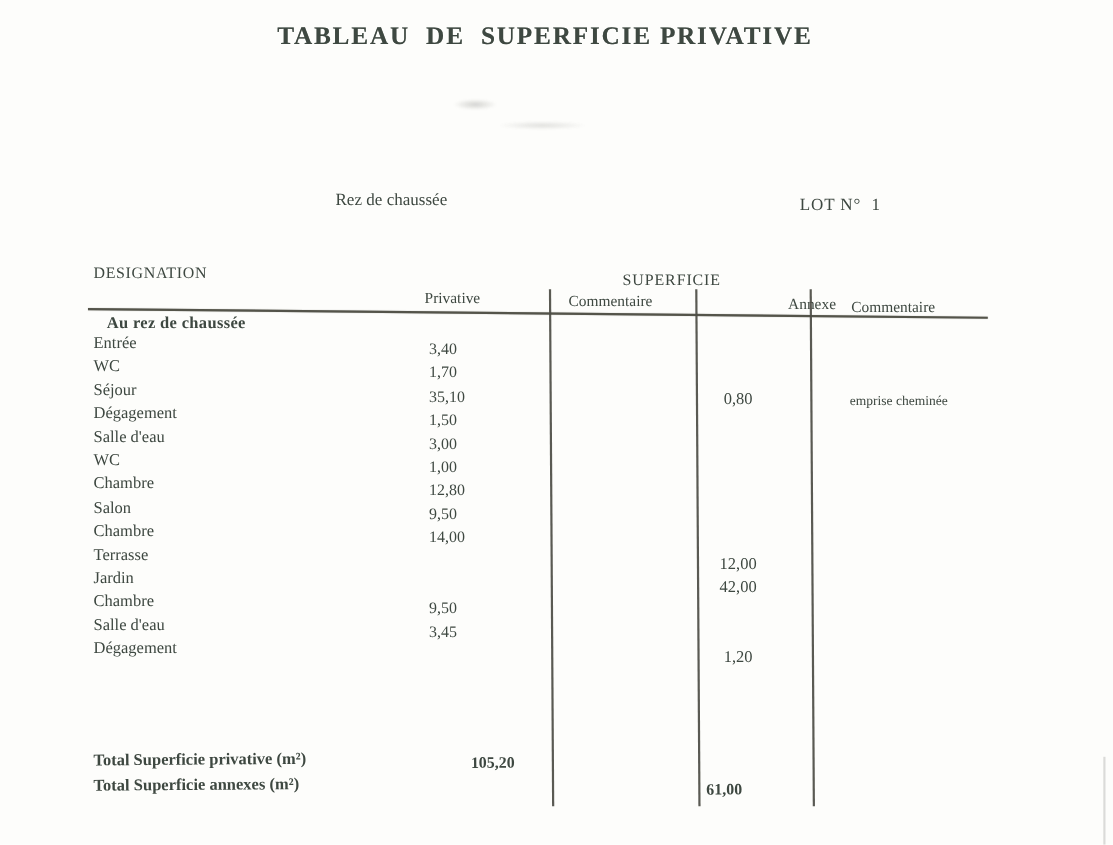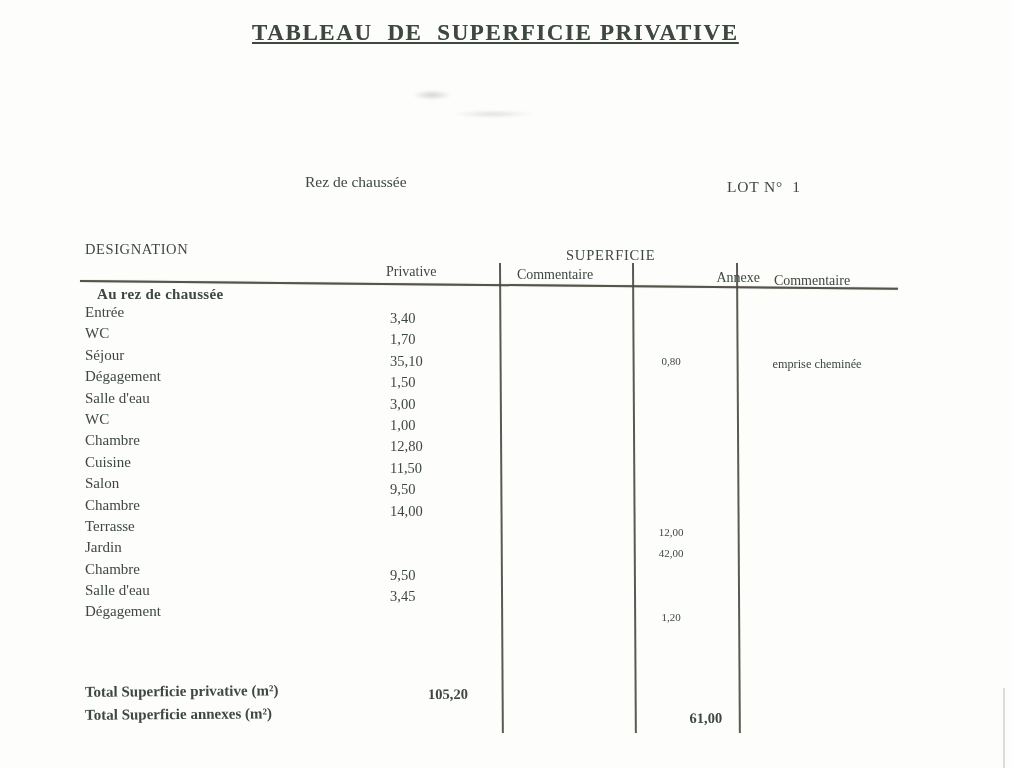--- a/index.html
+++ b/index.html
@@ -7,21 +7,21 @@
   .page{
     position:relative;width:1012px;height:768px;
     background:#fdfdfb;
     font-family:"Liberation Serif","DejaVu Serif",serif;
     color:var(--ink,#3e4841);
   }
   .abs{position:absolute;}
   .doc-title{
     left:252px;top:20px;width:482px;text-align:center;
     font-size:23px;font-weight:700;letter-spacing:1.6px;white-space:pre;
-    color:var(--ink,#3e4841);text-shadow:0 0 .6px rgba(62,72,65,.55);text-decoration:underline;
+    color:var(--ink,#3e4841);text-shadow:0 0 .6px rgba(62,72,65,.55);
   }
   .floor-label{left:305px;top:173px;font-size:15.5px;}
   .lot-label{left:727px;top:178px;font-size:15.5px;letter-spacing:.8px;white-space:pre;}
   .designation-h{left:85px;top:241px;font-size:14.5px;letter-spacing:.6px;}
   .superficie-h{left:566px;top:247px;width:100px;text-align:left;font-size:14.5px;letter-spacing:.8px;}
   .colhead{font-size:14px;}
   .h-priv{left:386px;top:264px;width:96px;text-align:left;}
   .h-com1{left:505px;top:267px;width:100px;text-align:center;}
   .h-ann{left:632px;top:270px;width:128px;text-align:right;}
   .h-com2{left:762px;top:273px;width:100px;text-align:center;}
@@ -34,27 +34,27 @@
     top:263px;height:470px;width:2px;background:#4c4c44;
     transform:rotate(-.35deg);transform-origin:top center;opacity:.92;
   }
   .v1{left:499px;} .v2{left:632px;} .v3{left:736px;}
   .rows-wrap{left:0;top:286px;width:1012px;}
   .srow{position:relative;height:21.4px;}
   .srow.type-section{height:18px;}
   .c-label{position:absolute;left:85px;top:0;font-size:15px;white-space:pre;}
   .type-section .c-label{left:97px;font-weight:700;letter-spacing:.3px;}
   .c-priv{position:absolute;left:390px;top:6px;width:92px;text-align:left;font-size:14.5px;}
-  .c-ann{position:absolute;left:630px;top:8px;width:82px;text-align:center;font-size:11px;}
+  .c-ann{position:absolute;left:630px;top:8px;width:82px;text-align:center;font-size:15px;}
   .c-com{position:absolute;left:739px;top:10px;width:156px;text-align:center;font-size:12.3px;}
   .totals-wrap{left:0;top:684px;width:1012px;transform:rotate(-.45deg);transform-origin:60px 50%;}
   .trow{position:relative;height:22.5px;}
   .t-label{position:absolute;left:85px;top:0;font-weight:700;font-size:15px;}
   .t-priv{position:absolute;left:380px;top:5px;width:88px;text-align:right;font-weight:700;font-size:14.5px;}
-  .t-ann{position:absolute;left:642px;top:8px;width:80px;text-align:right;font-weight:700;font-size:14.5px;}
+  .t-ann{position:absolute;left:642px;top:8px;width:80px;text-align:left;font-weight:700;font-size:14.5px;}
   .smudge{background:radial-gradient(ellipse at center,rgba(118,118,112,.30),rgba(118,118,112,0) 70%);filter:blur(1px);}
   .sm1{left:412px;top:90px;width:40px;height:10px;}
   .sm2{left:452px;top:110px;width:82px;height:8px;opacity:.7;}
   .edge-line{left:1003px;top:688px;width:2px;height:80px;background:#c9c9c6;opacity:.65;}
 </style>
 </head>
 <body>
 
 <div class="page">
 
@@ -123,26 +123,20 @@
         <span class="c-ann"></span>
         <span class="c-com"></span>
       </div>
       <div class="srow">
         <span class="c-label">Chambre</span>
         <span class="c-priv">12,80</span>
         <span class="c-ann"></span>
         <span class="c-com"></span>
       </div>
       <div class="srow">
-        <span class="c-label">Cuisine</span>
-        <span class="c-priv">11,50</span>
-        <span class="c-ann"></span>
-        <span class="c-com"></span>
-      </div>
-      <div class="srow">
         <span class="c-label">Salon</span>
         <span class="c-priv">9,50</span>
         <span class="c-ann"></span>
         <span class="c-com"></span>
       </div>
       <div class="srow">
         <span class="c-label">Chambre</span>
         <span class="c-priv">14,00</span>
         <span class="c-ann"></span>
         <span class="c-com"></span>

